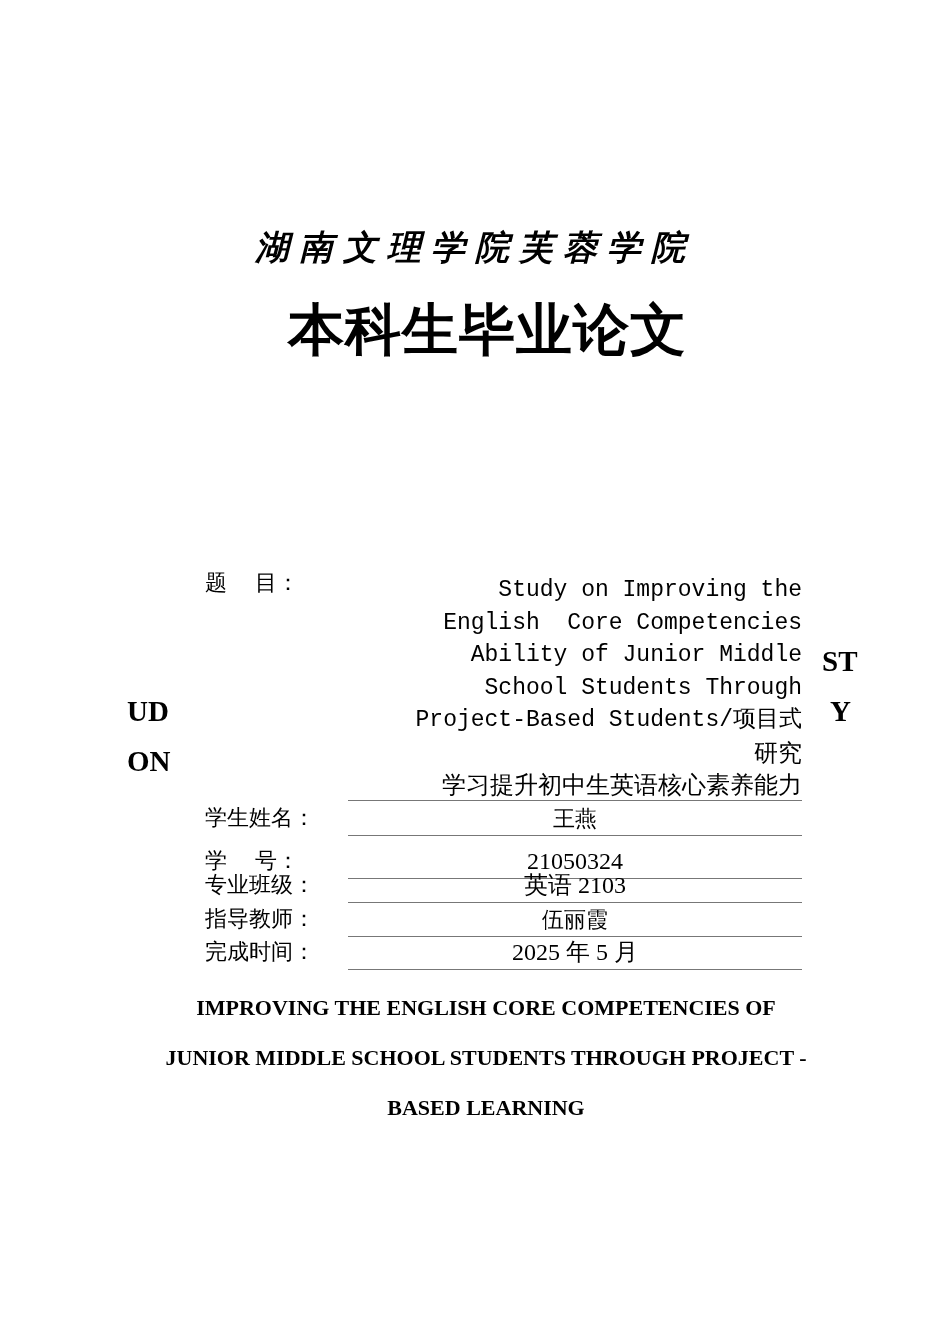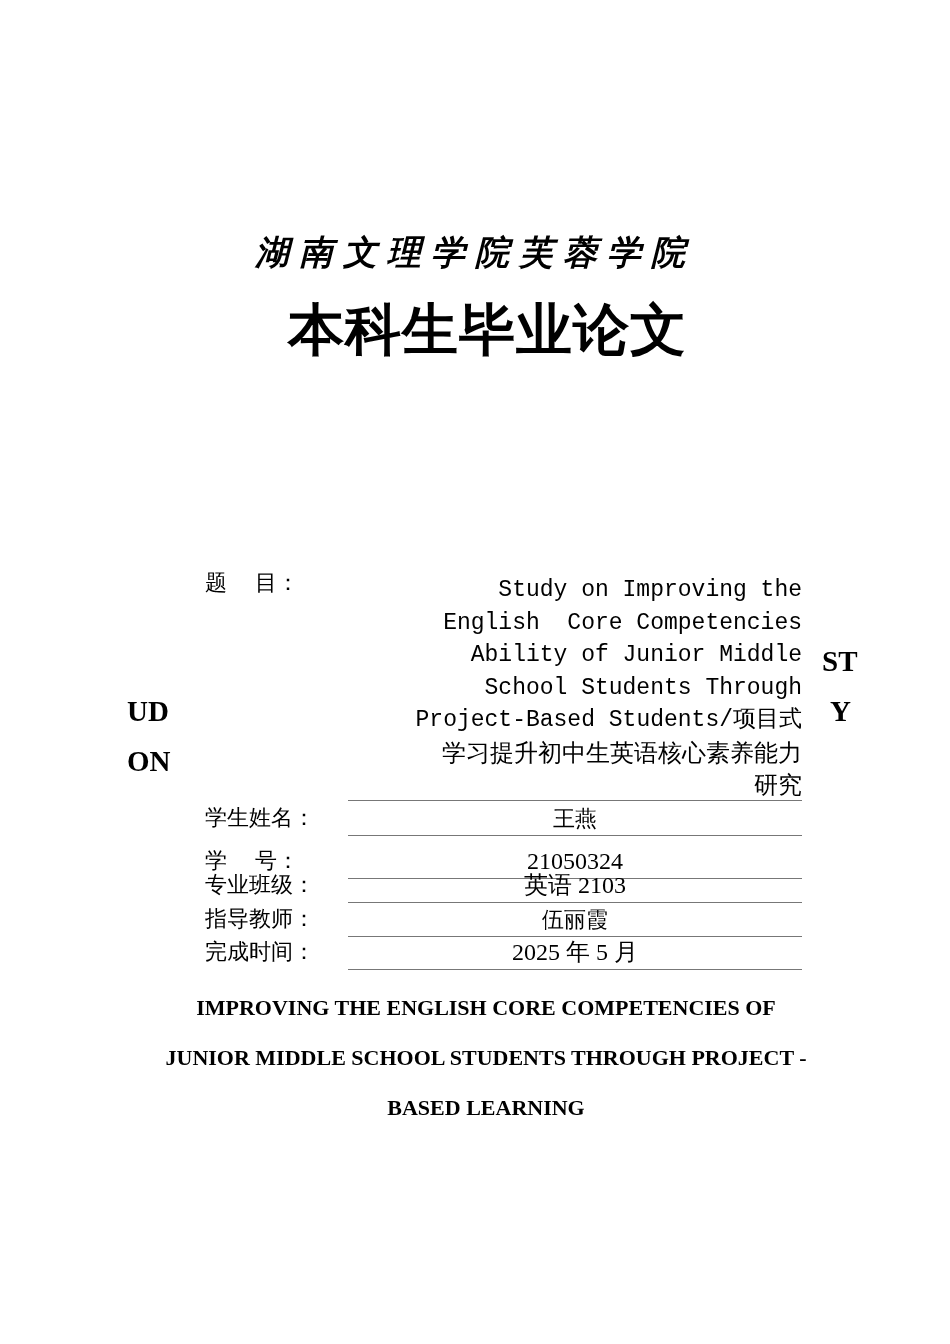--- a/index.html
+++ b/index.html
@@ -13,27 +13,26 @@
       position: relative;
       overflow: hidden;
       color: #000;
       font-family: "DejaVu Serif", serif;
     }
     .abs { position: absolute; }
 
     .school {
       left: 0; width: 950px; top: 222px;
       text-align: center;
-      font-family: Liberation Mono, monospace;
+      font-family: Liberation Sans, sans-serif;
       font-size: 34px;
       font-weight: bold;
       font-style: italic;
       letter-spacing: 10px;
       line-height: 50px;
-      margin-top: 8px;
     }
     .thesis-type {
       left: 0; width: 975px; top: 292px;
       text-align: center;
       font-family: "DejaVu Sans", sans-serif;
       font-size: 56px;
       font-weight: bold;
       line-height: 76px;
       letter-spacing: 1px;
     }
@@ -109,22 +108,22 @@
 <div class="abs thesis-type">本科生毕业论文</div>
 
 <div class="abs label topic-label">题    目：</div>
 
 <div class="abs title-block">
   <div>Study on Improving the</div>
   <div style="white-space:pre;">English  Core Competencies</div>
   <div>Ability of Junior Middle</div>
   <div>School Students Through</div>
   <div>Project-Based Students/项目式</div>
+  <div class="cjk">研究</div>
   <div class="cjk">学习提升初中生英语核心素养能力</div>
-  <div class="cjk">研究</div>
 </div>
 
 <div class="abs stray stray-ud">UD</div>
 <div class="abs stray stray-on">ON</div>
 <div class="abs stray stray-st">ST</div>
 <div class="abs stray stray-y">Y</div>
 
 <div class="abs top-rule"></div>
 
 <div class="abs info-row" style="top:802px;">

